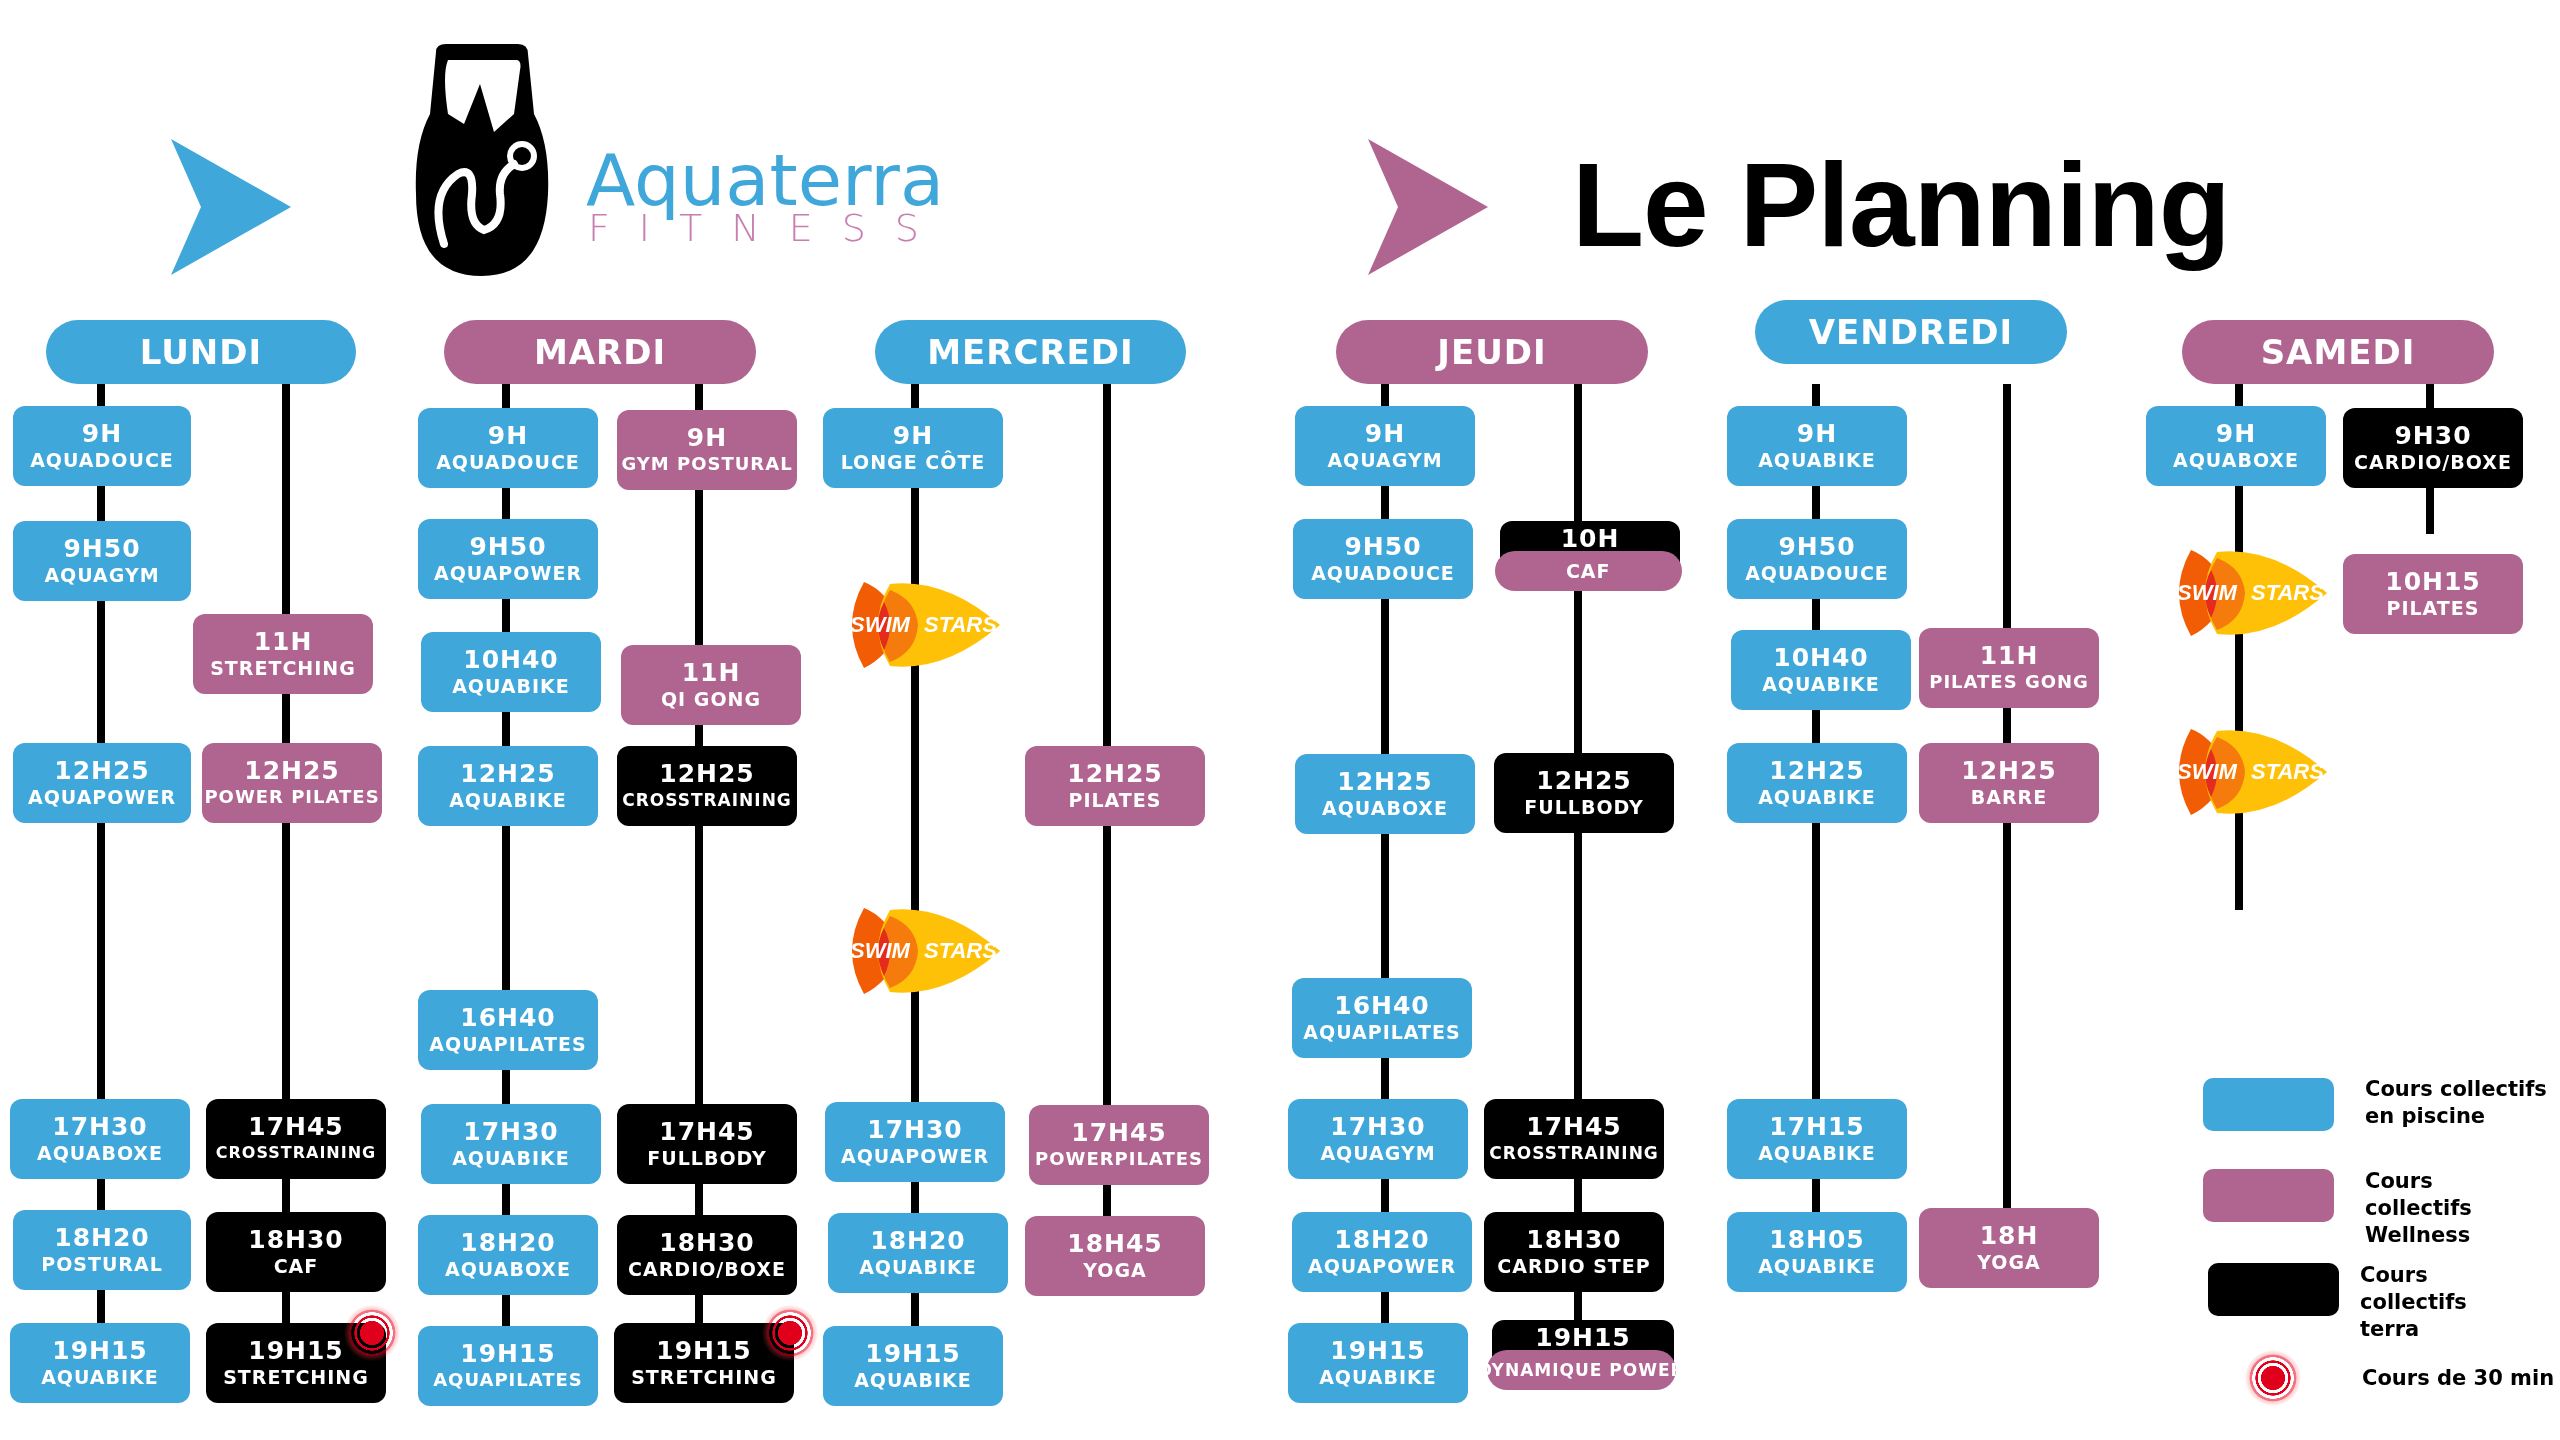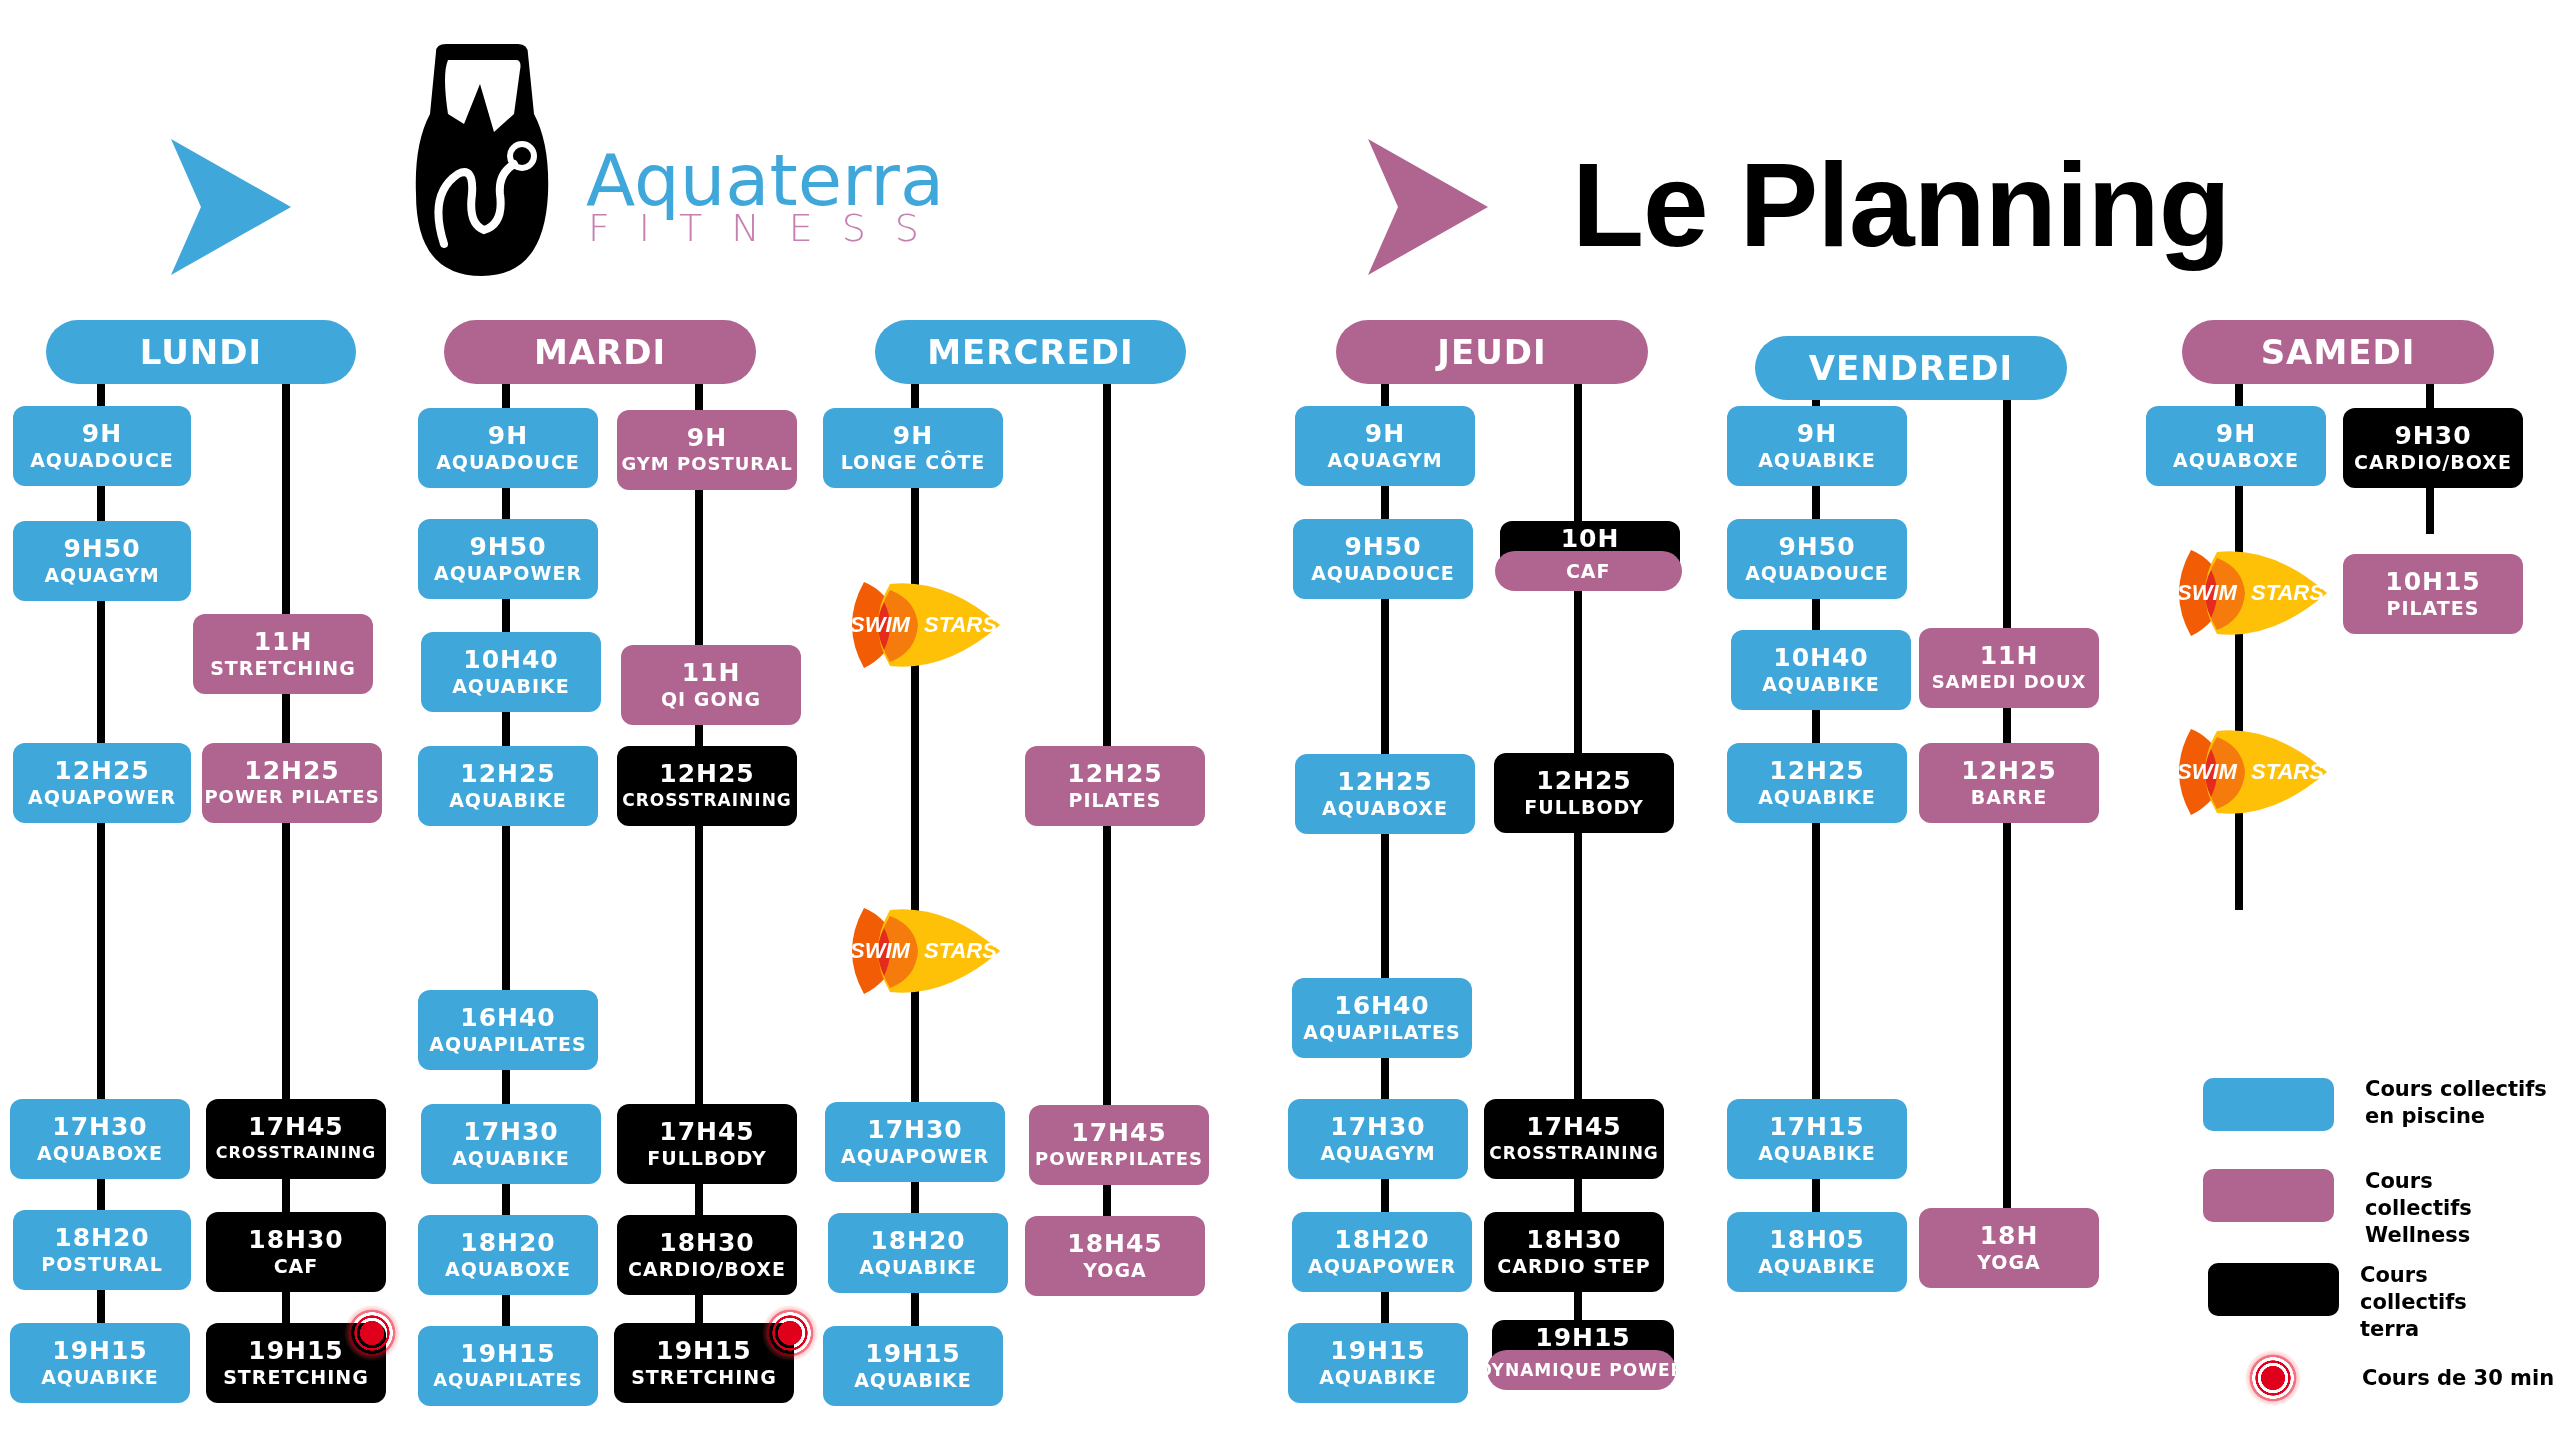--- a/index.html
+++ b/index.html
@@ -61,21 +61,21 @@
 <div class="vline" style="left:1574px;top:384px;height:1000px"></div>
 <div class="vline" style="left:1812px;top:384px;height:880px"></div>
 <div class="vline" style="left:2003px;top:384px;height:880px"></div>
 <div class="vline" style="left:2235px;top:384px;height:526px"></div>
 <div class="vline" style="left:2426px;top:384px;height:150px"></div>
 
 <div class="day blue" style="left:46px;top:320px;width:310px">LUNDI</div>
 <div class="day purple" style="left:444px;top:320px;width:312px">MARDI</div>
 <div class="day blue" style="left:875px;top:320px;width:311px">MERCREDI</div>
 <div class="day purple" style="left:1336px;top:320px;width:312px">JEUDI</div>
-<div class="day blue" style="left:1755px;top:336px;width:312px">VENDREDI</div>
+<div class="day blue" style="left:1755px;top:300px;width:312px">VENDREDI</div>
 <div class="day purple" style="left:2182px;top:320px;width:312px">SAMEDI</div>
 
 <div class="box blue" style="left:13px;top:406px;width:178px">
   <span class="t">9H</span>
   <span class="n">AQUADOUCE</span>
   </div>
 <div class="box blue" style="left:13px;top:521px;width:178px">
   <span class="t">9H50</span>
   <span class="n">AQUAGYM</span>
   </div>
@@ -303,21 +303,21 @@
   <span class="t">17H15</span>
   <span class="n">AQUABIKE</span>
   </div>
 <div class="box blue" style="left:1727px;top:1212px;width:180px">
   <span class="t">18H05</span>
   <span class="n">AQUABIKE</span>
   </div>
 
 <div class="box purple" style="left:1919px;top:628px;width:180px">
   <span class="t">11H</span>
-  <span class="n" style="font-size:18px">SAMEDI DOUX</span>
+  <span class="n" style="font-size:18px">PILATES GONG</span>
   </div>
 <div class="box purple" style="left:1919px;top:743px;width:180px">
   <span class="t">12H25</span>
   <span class="n">BARRE</span>
   </div>
 <div class="box purple" style="left:1919px;top:1208px;width:180px">
   <span class="t">18H</span>
   <span class="n">YOGA</span>
   </div>
 

